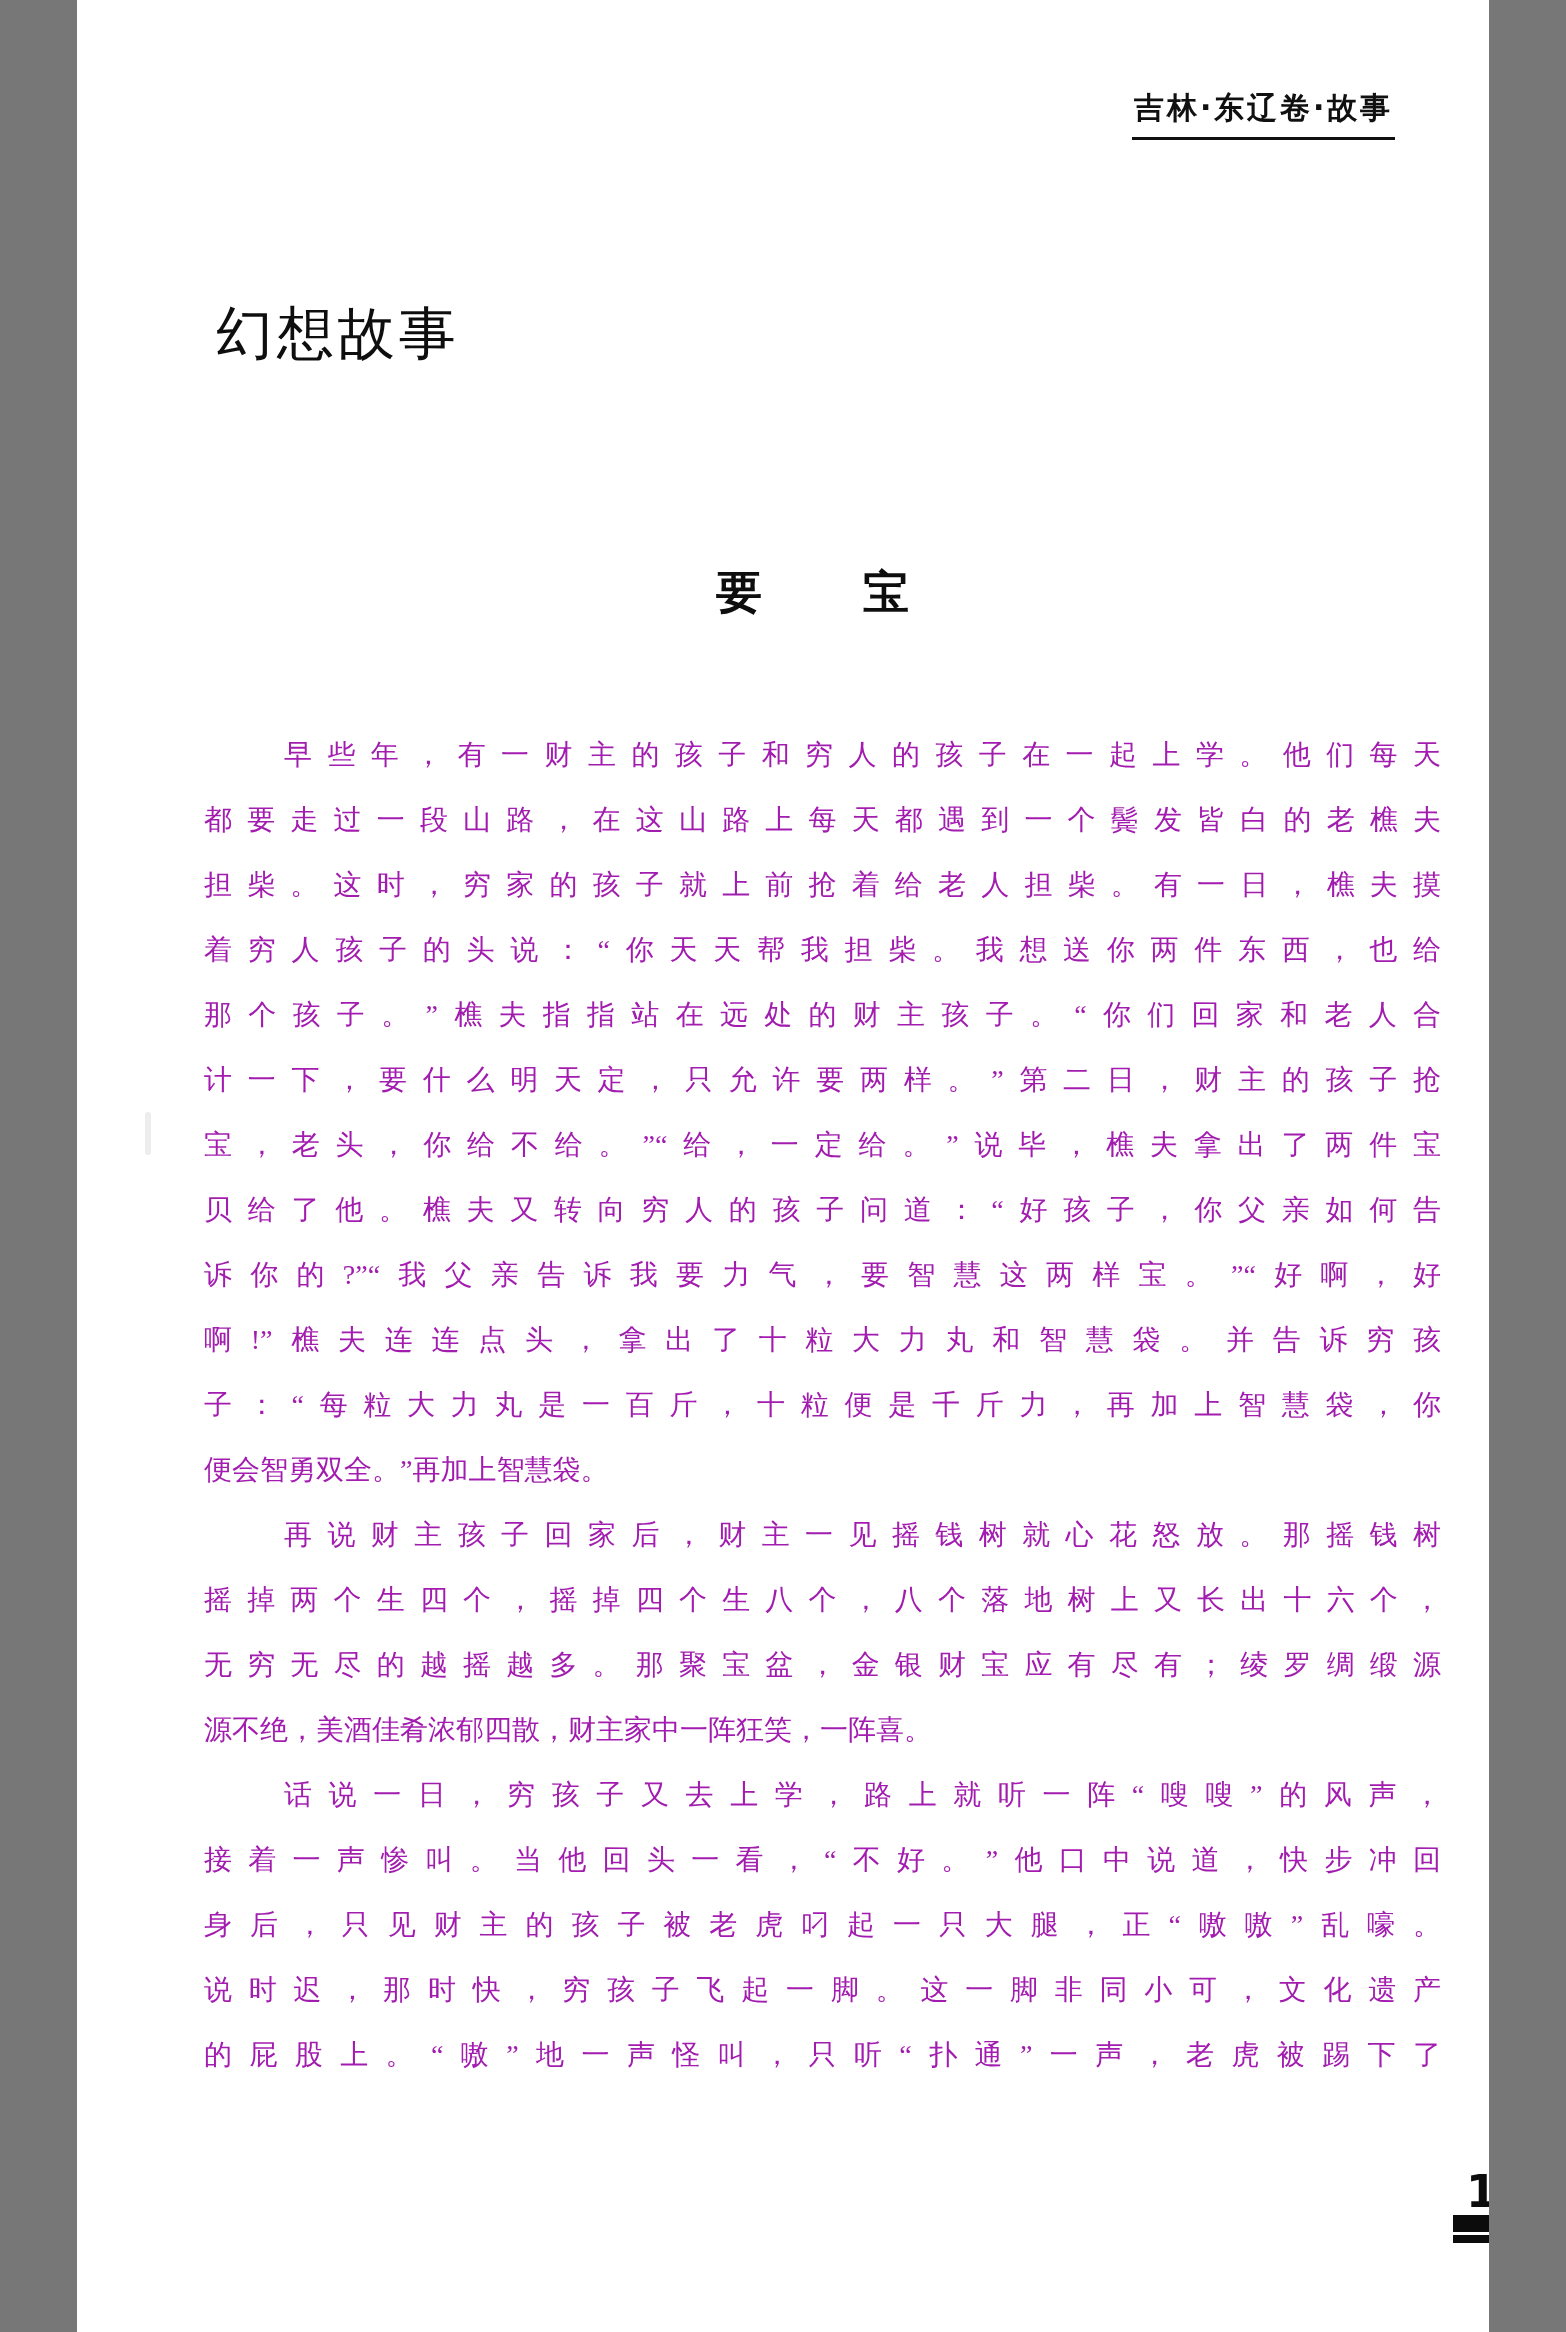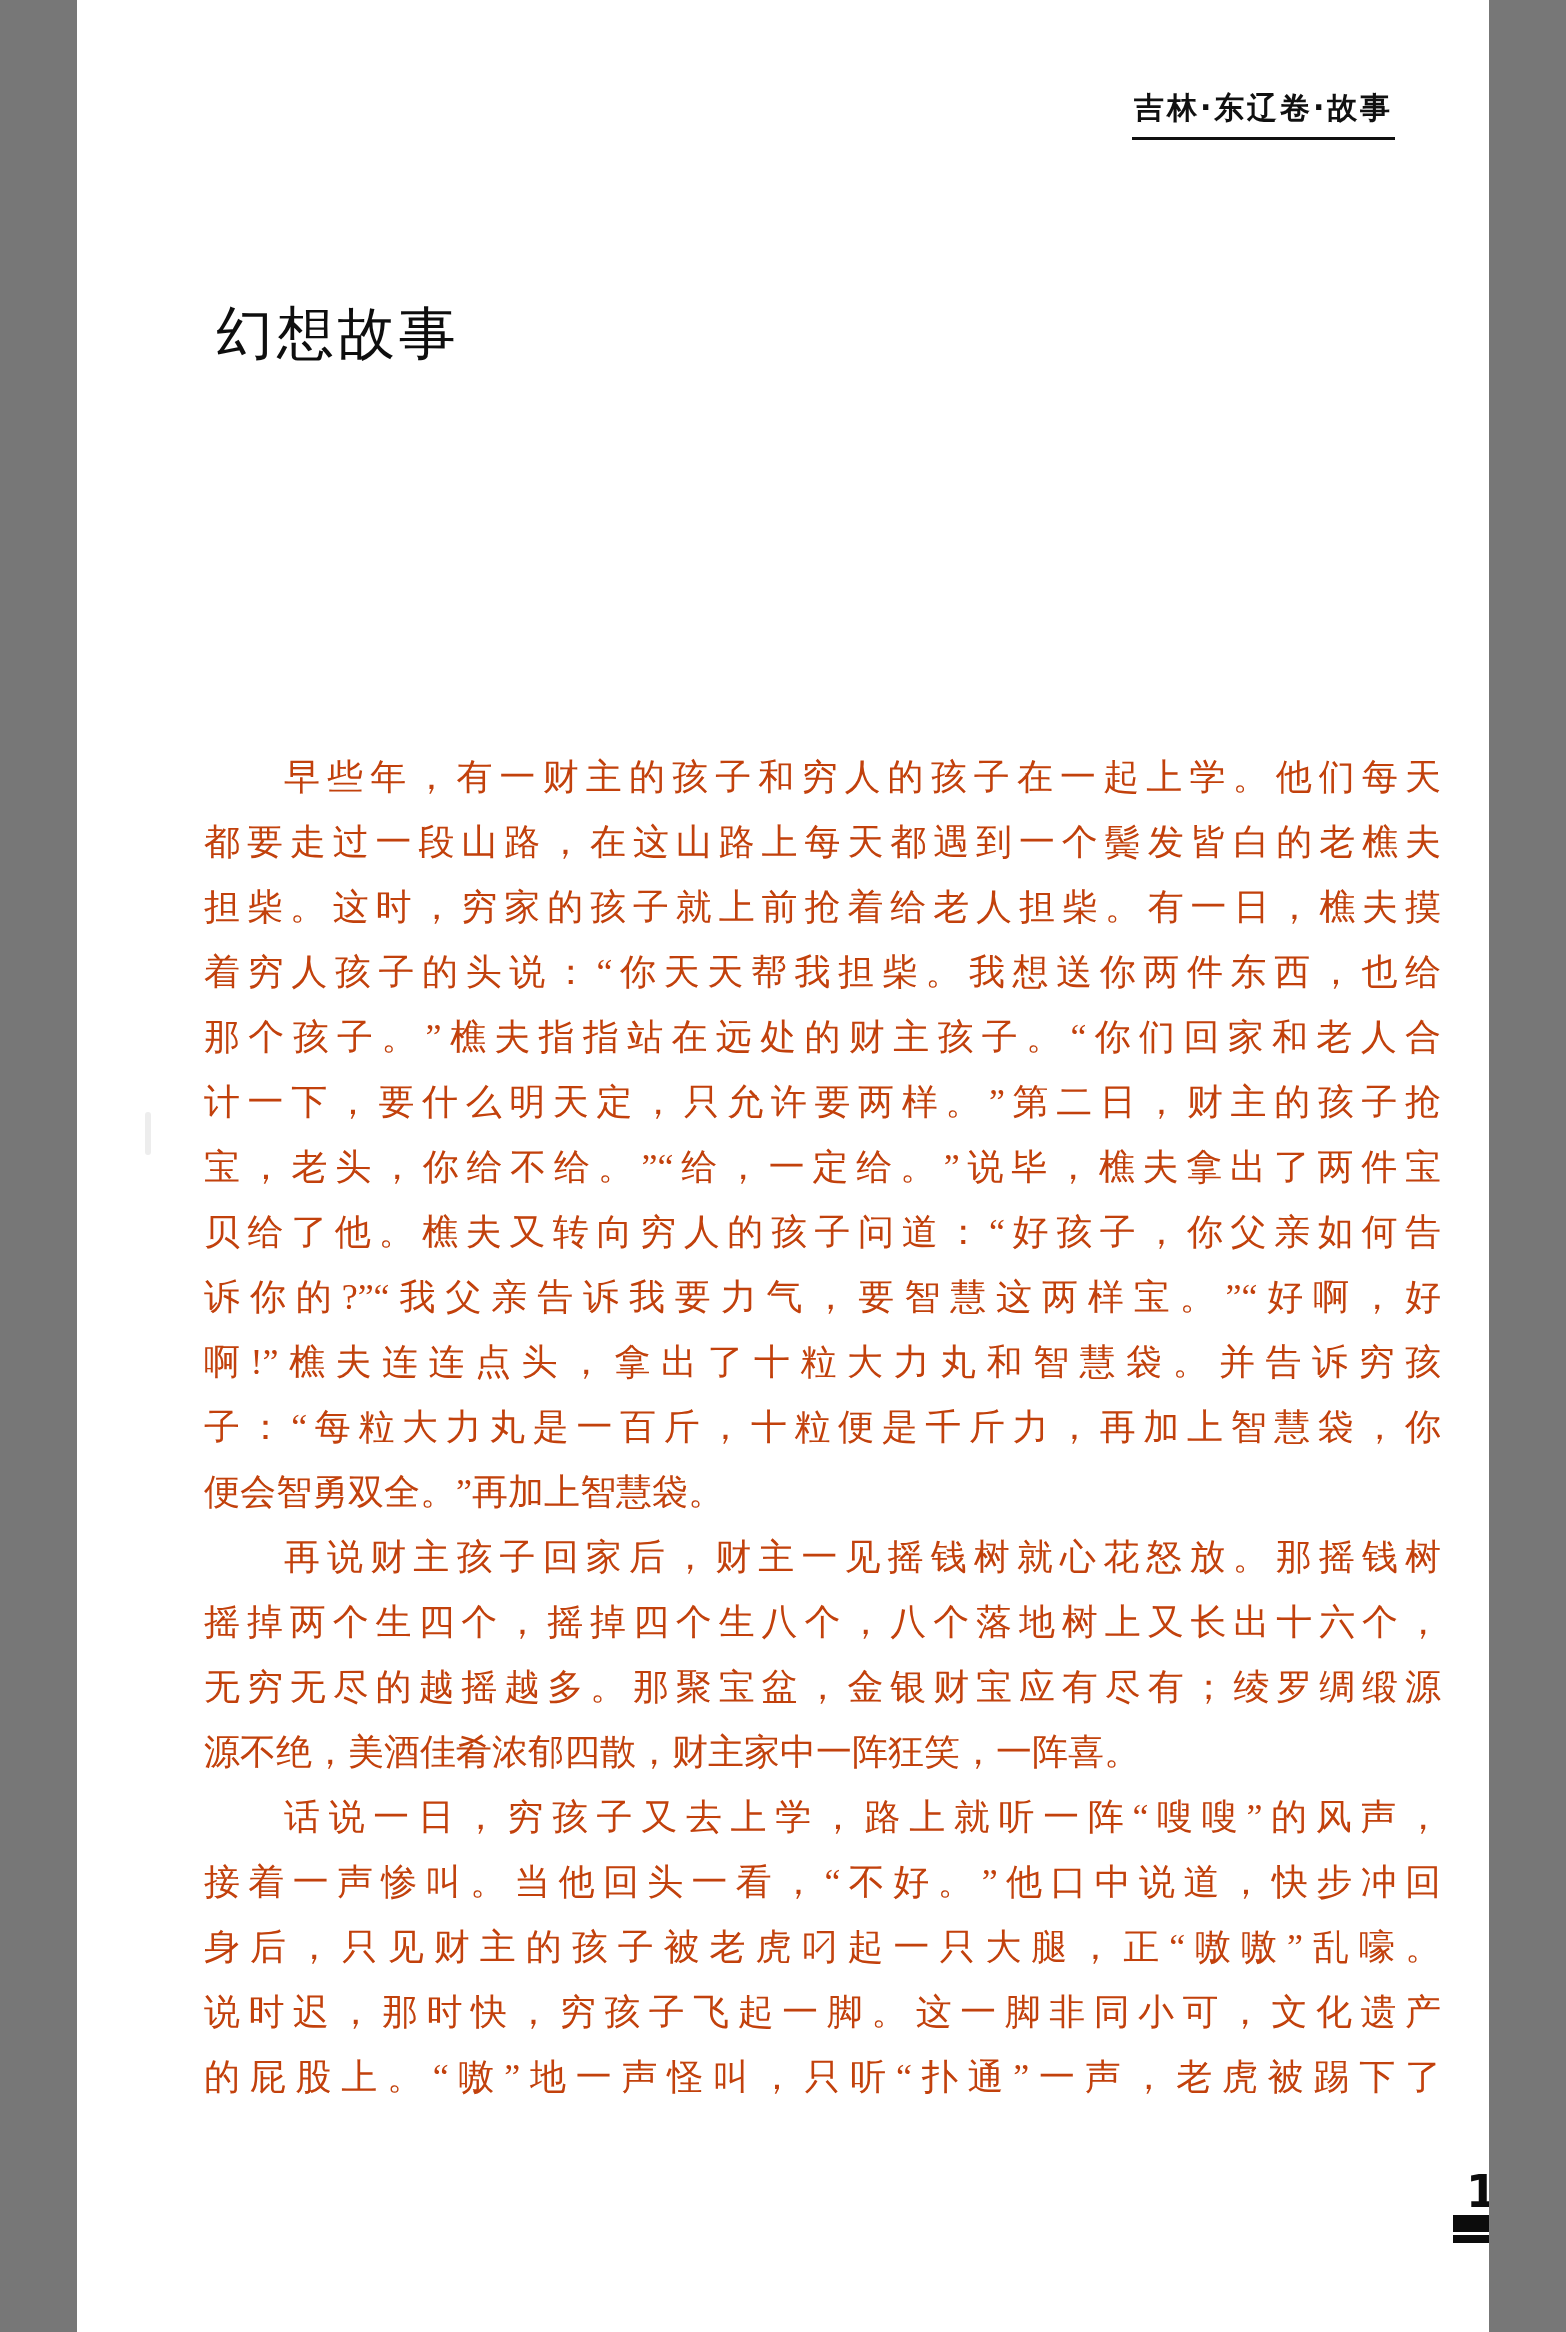--- a/index.html
+++ b/index.html
@@ -49,25 +49,25 @@
     font-size:46px;
     font-weight:bold;
     color:#0e0e0e;
     white-space:nowrap;
   }
   .story-title .gap{display:inline-block;width:101px;}
 
   
   .story-body{
     position:absolute;
-    left:127px;top:745px;
+    left:127px;top:722px;
     width:1237px;
-    font-size:36px;
+    font-size:28px;
     line-height:65px;
-    color:#c2410c;
+    color:#a21caf;
   }
   .para{margin:0;}
   .line{
     height:65px;
     white-space:nowrap;
     text-align:justify;
     text-align-last:justify;
   }
   .line.first{text-indent:80px;}
   .line.last{text-align-last:left;white-space:normal;}
@@ -122,20 +122,21 @@
 <body>
 
 <div class="page">
 
   <div class="running-header">
     <span>吉林·东辽卷·故事</span>
   </div>
 
   <h1 class="chapter-title">幻想故事</h1>
 
+  <h2 class="story-title"><span>要</span><span class="gap"></span><span>宝</span></h2>
 
   <div class="story-body">
       <div class="para">
         <div class="line first">早些年，有一财主的孩子和穷人的孩子在一起上学。他们每天</div>
         <div class="line">都要走过一段山路，在这山路上每天都遇到一个鬓发皆白的老樵夫</div>
         <div class="line">担柴。这时，穷家的孩子就上前抢着给老人担柴。有一日，樵夫摸</div>
         <div class="line">着穷人孩子的头说：“你天天帮我担柴。我想送你两件东西，也给</div>
         <div class="line">那个孩子。”樵夫指指站在远处的财主孩子。“你们回家和老人合</div>
         <div class="line">计一下，要什么明天定，只允许要两样。”第二日，财主的孩子抢</div>
         <div class="line">宝，老头，你给不给。”“给，一定给。”说毕，樵夫拿出了两件宝</div>

